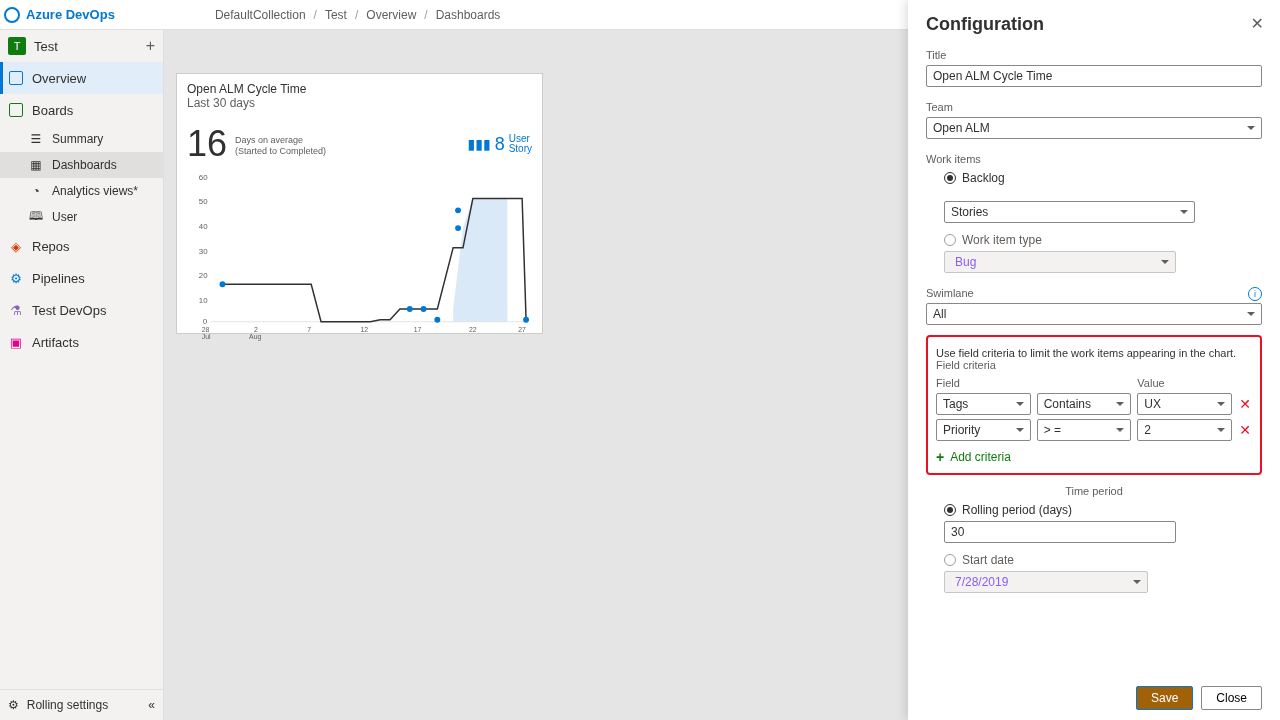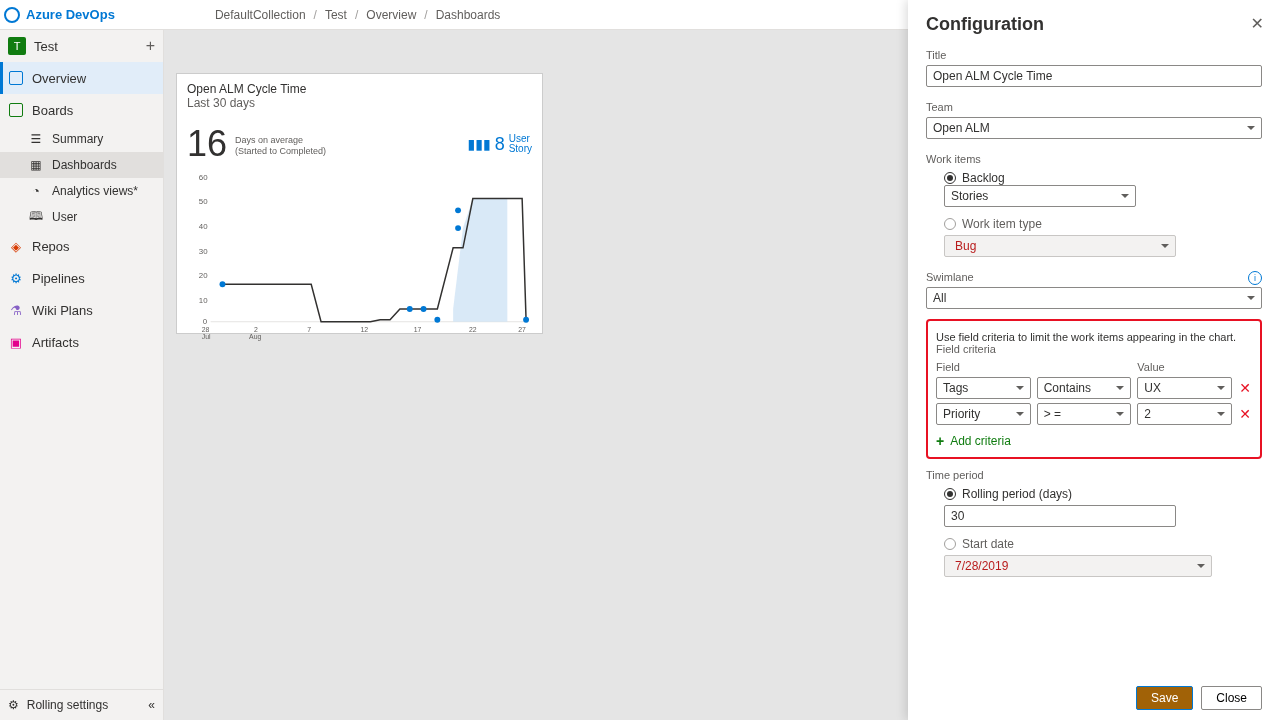--- a/index.html
+++ b/index.html
@@ -39,24 +39,24 @@
   .statlabel { font-size: 9px; color: #605e5c; line-height: 1.2; margin-top: 4px; }
   .legend { margin-left: auto; display: flex; align-items: center; gap: 4px; color: #0078d4; font-size: 10px; }
   .legend .num { font-size: 18px; font-weight: 400; }
   .chart { position: relative; height: 180px; margin-top: 4px; }
   .chart svg { position: absolute; inset: 0; }
   
   .panel { position: absolute; top: 0; right: 0; bottom: 0; width: 372px; background: #fff; box-shadow: -2px 0 10px rgba(0,0,0,.15); padding: 14px 18px 50px 18px; overflow: hidden; z-index: 10; }
   .panel h2 { font-size: 18px; font-weight: 600; }
   .panel .close { position: absolute; top: 14px; right: 16px; font-size: 16px; color: #605e5c; cursor: pointer; }
   .field-label { font-size: 11px; color: #605e5c; margin-top: 14px; margin-bottom: 4px; display: block; }
-  .field-label.sm { margin-top: 10px; }
+  .field-label.sm { margin-top: 10px; text-align: center; }
   .text-input, .select { width: 100%; height: 22px; border: 1px solid #8a8886; border-radius: 2px; padding: 0 6px; font-size: 12px; background: #fff; position: relative; display: flex; align-items: center; }
   .select::after { content: ""; position: absolute; right: 6px; top: 50%; width: 0; height: 0; border-left: 4px solid transparent; border-right: 4px solid transparent; border-top: 4px solid #605e5c; transform: translateY(-50%); }
-  .select.disabled { background: #f3f2f1; border-color: #c8c6c4; color: #b91c1c; padding-left: 10px; }
+  .select.disabled { background: #f3f2f1; border-color: #c8c6c4; color: #8b5cf6; padding-left: 10px; }
   .row { display: flex; gap: 10px; }
   .row > div { flex: 1; }
   .radio-row { display: flex; align-items: center; gap: 6px; font-size: 12px; color: #323130; margin-top: 6px; }
   .radio { width: 12px; height: 12px; border: 1px solid #323130; border-radius: 50%; display: inline-flex; align-items: center; justify-content: center; }
   .radio.checked::after { content: ""; width: 6px; height: 6px; background: #323130; border-radius: 50%; }
   .radio.disabled { border-color: #a19f9d; }
   .indent { margin-left: 18px; }
   .criteria-box { border: 2px solid #e81123; border-radius: 4px; padding: 6px 8px 8px 8px; margin-top: 10px; }
   .criteria-box .sub-labels { display: flex; gap: 6px; margin-top: 6px; }
   .criteria-box .sub-labels > span { flex: 1; font-size: 11px; color: #605e5c; }
@@ -131,21 +131,21 @@
     <div class="nav-item main">
       <span class="icon" style="color:#d83b01">◈</span>
       <span>Repos</span>
     </div>
     <div class="nav-item main">
       <span class="icon" style="color:#0078d4">⚙</span>
       <span>Pipelines</span>
     </div>
     <div class="nav-item main">
       <span class="icon" style="color:#8661c5">⚗</span>
-      <span>Wiki Plans</span>
+      <span>Test DevOps</span>
     </div>
     <div class="nav-item main">
       <span class="icon" style="color:#e3008c">▣</span>
       <span>Artifacts</span>
     </div>
   </div>
   <div class="sidebar-bottom">
     <div class="settings">
       <span class="icon">⚙</span>
       <span>Rolling settings</span>
@@ -225,21 +225,21 @@
   <label class="field-label">Team</label>
   <div class="select">
       <span>Open ALM</span>
     </div>
 
   <label class="field-label">Work items</label>
   <div class="radio-row indent">
     <span class="radio checked"></span>
     <span>Backlog</span>
   </div>
-  <div class="indent" style="margin-top:0; width:192px">
+  <div class="indent" style="margin-top:16px; width:251px">
     <div class="select">
         <span>Stories</span>
       </div>
   </div>
   <div class="radio-row indent" style="margin-top:10px">
     <span class="radio disabled"></span>
     <span style="color:#605e5c">Work item type</span>
   </div>
   <div class="indent" style="margin-top:4px; width:232px">
     <div class="select disabled">
@@ -301,21 +301,21 @@
   </div>
   <div class="indent" style="margin-top:4px; width:232px">
     <div class="text-input">
         <span>30</span>
       </div>
   </div>
   <div class="radio-row indent" style="margin-top:10px">
     <span class="radio disabled"></span>
     <span style="color:#605e5c">Start date</span>
   </div>
-  <div class="indent" style="margin-top:4px; width:268px">
+  <div class="indent" style="margin-top:4px; width:204px">
     <div class="select disabled">
         <span>7/28/2019</span>
       </div>
   </div>
 
   <div class="panel-footer">
     <button class="btn primary">Save</button>
     <button class="btn">Close</button>
   </div>
 </div>

